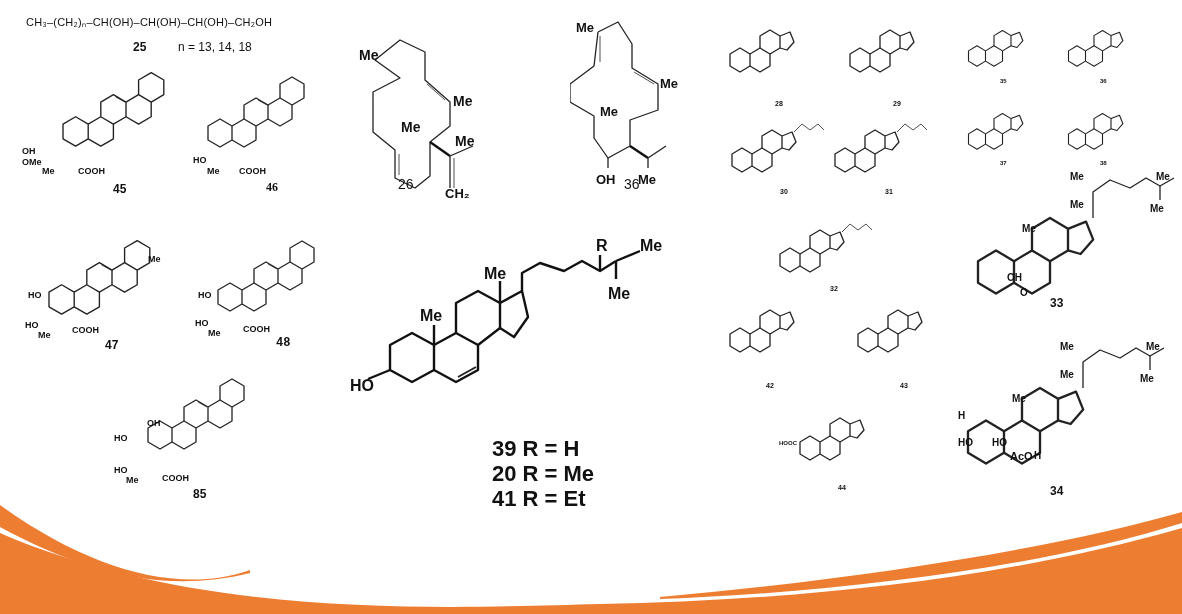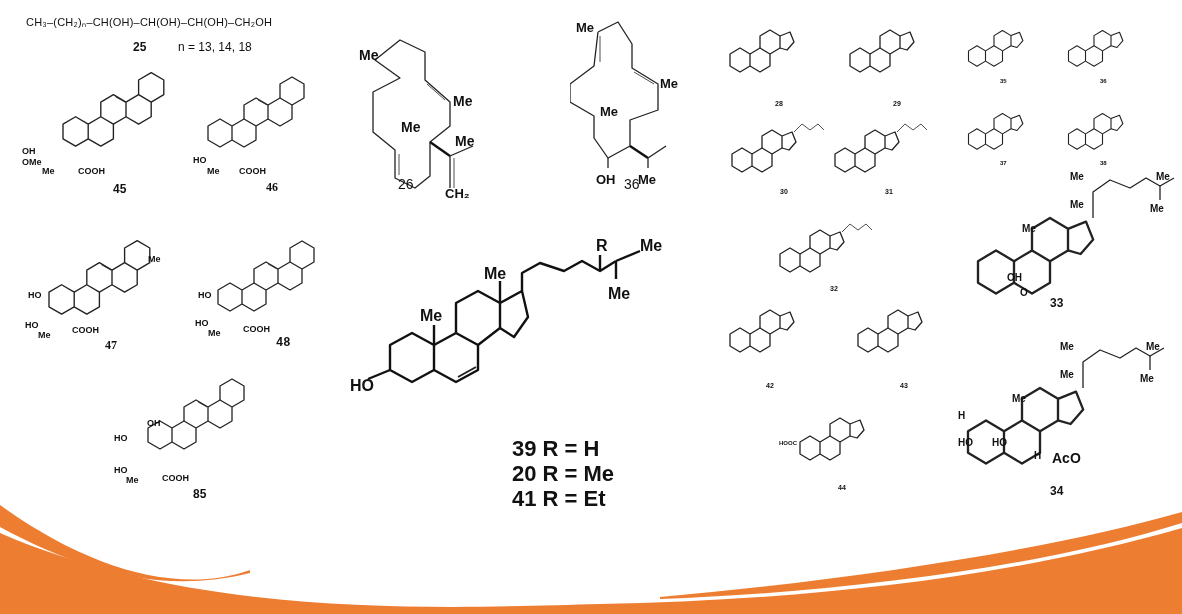--- a/index.html
+++ b/index.html
@@ -101,21 +101,21 @@
 <svg class="abs" style="left:28px;top:232px;" width="170" height="105">
   <g transform="translate(0,16) scale(1.05)">
     <use href="#triterp"></use>
   </g>
   <text x="120" y="30" font-size="9">Me</text>
 </svg>
 <div class="abs lbl" style="left:28px;top:290px;font-size:9px;">HO</div>
 <div class="abs lbl" style="left:25px;top:320px;font-size:9px;">HO</div>
 <div class="abs lbl" style="left:38px;top:330px;font-size:9px;">Me</div>
 <div class="abs lbl" style="left:72px;top:325px;font-size:9px;">COOH</div>
-<div class="abs lbl" style="left:105px;top:338px;font-family:Liberation Serif, serif;">47</div>
+<div class="abs lbl" style="left:105px;top:338px;">47</div>
 
 <svg class="abs" style="left:198px;top:232px;" width="150" height="105">
   <g transform="translate(0,16) scale(1.0)">
     <use href="#triterp"></use>
   </g>
 </svg>
 <div class="abs lbl" style="left:198px;top:290px;font-size:9px;">HO</div>
 <div class="abs lbl" style="left:195px;top:318px;font-size:9px;">HO</div>
 <div class="abs lbl" style="left:208px;top:328px;font-size:9px;">Me</div>
 <div class="abs lbl" style="left:243px;top:324px;font-size:9px;">COOH</div>
@@ -145,21 +145,21 @@
   <path class="bb" d="M250,56 L250,40"></path>
   <path class="bb" d="M266,46 L290,36 M266,46 L266,64"></path>
   <path class="bb" d="M40,155 L18,164"></path>
   <text x="246" y="36" font-size="16">R</text>
   <text x="290" y="36" font-size="16">Me</text>
   <text x="258" y="84" font-size="16">Me</text>
   <text x="134" y="64" font-size="16">Me</text>
   <text x="70" y="106" font-size="16">Me</text>
   <text x="0" y="176" font-size="16">HO</text>
 </svg>
-<div class="abs big-legend" style="left:512px;top:436px;">
+<div class="abs big-legend" style="left:492px;top:436px;">
   <div>39 R = H</div>
   <div>20 R = Me</div>
   <div>41 R = Et</div>
 </div>
 
 <svg class="abs" style="left:720px;top:20px;" width="100" height="70">
   <use href="#steroid"></use>
 </svg>
 <div class="abs lbl-sm" style="left:775px;top:100px;font-size:7px;">28</div>
 <svg class="abs" style="left:840px;top:20px;" width="100" height="70">
@@ -254,21 +254,21 @@
   <path class="b" d="M200,16 L200,30"></path>
   <text x="110" y="10" font-size="10">Me</text>
   <text x="196" y="10" font-size="10">Me</text>
   <text x="190" y="42" font-size="10">Me</text>
   <text x="110" y="38" font-size="10">Me</text>
   <text x="62" y="62" font-size="10">Me</text>
 </svg>
 <div class="abs lbl" style="left:958px;top:410px;font-size:10px;">H</div>
 <div class="abs lbl" style="left:958px;top:437px;font-size:10px;">HO</div>
 <div class="abs lbl" style="left:992px;top:437px;font-size:10px;">HO</div>
-<div class="abs lbl" style="left:1052px;top:450px;font-size:14px;">AcO</div>
+<div class="abs lbl" style="left:1010px;top:450px;font-size:11px;">AcO</div>
 <div class="abs lbl" style="left:1034px;top:450px;font-size:10px;">H</div>
 <div class="abs lbl" style="left:1050px;top:484px;">34</div>
 
 <svg class="abs" style="left:0;top:500px;" width="1182" height="114" viewBox="0 0 1182 114" preserveAspectRatio="none">
   <path d="M0,5 C90,70 180,95 250,70 L250,73 C160,95 80,70 0,27 Z" fill="#ED7D31"></path>
   <path d="M0,33 C200,120 450,108 600,104 C800,100 1000,80 1182,28 L1182,114 L0,114 Z" fill="#ED7D31"></path>
   <path d="M660,97 C850,80 1050,50 1182,12 L1182,23 C1050,65 850,92 660,99 Z" fill="#ED7D31"></path>
 </svg>
 
 </body></html>

